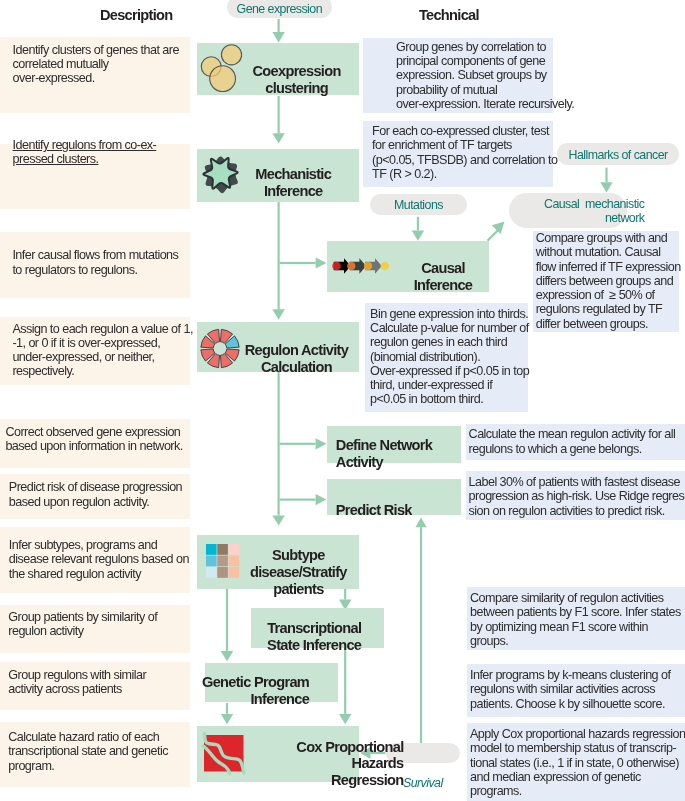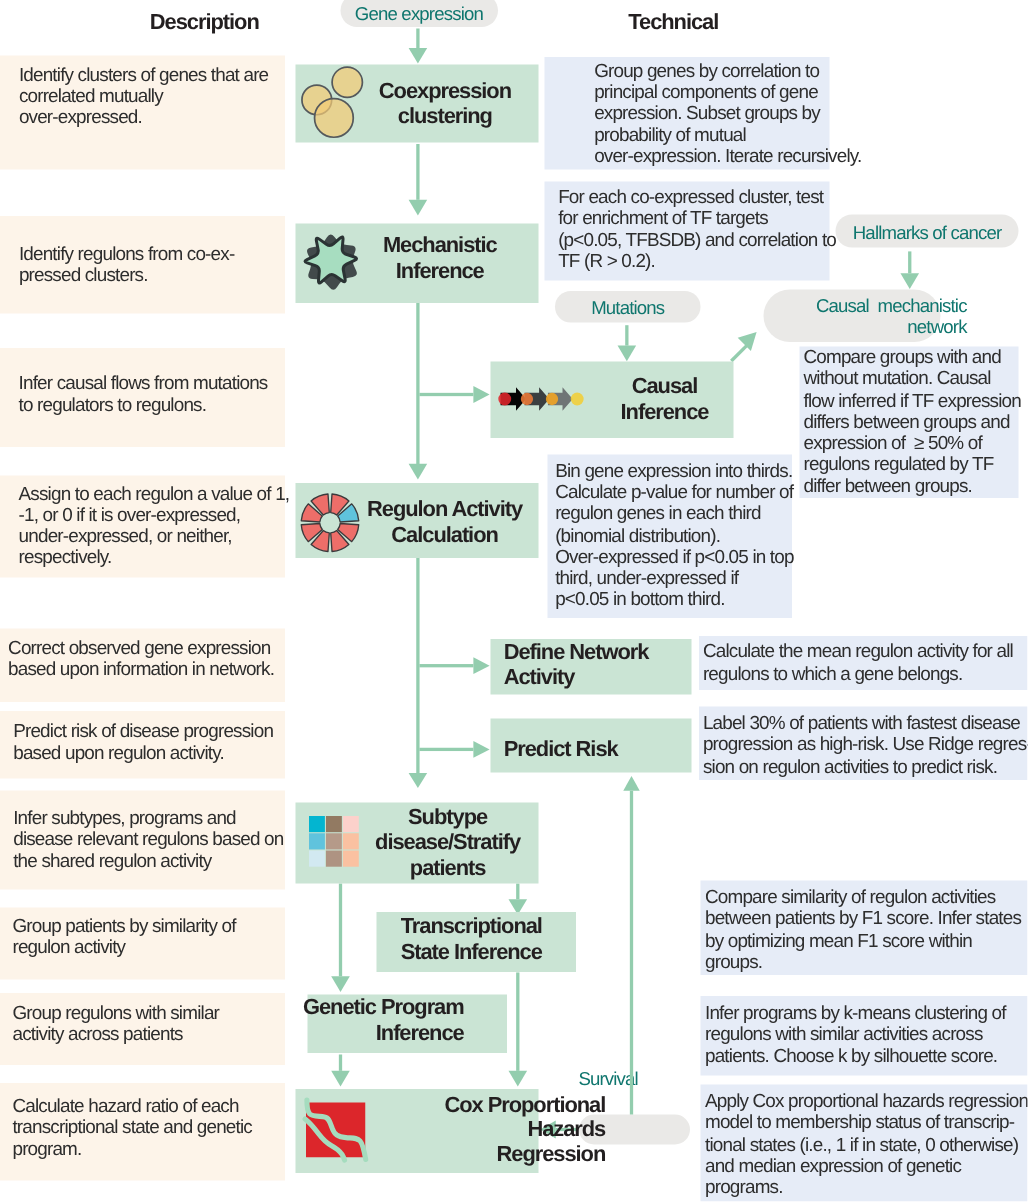--- a/index.html
+++ b/index.html
@@ -6,42 +6,42 @@
   html,body{margin:0;padding:0;}
   body{width:685px;height:801px;background:#ffffff;position:relative;
        font-family:"Liberation Sans",sans-serif;color:#2b2b2b;overflow:hidden;}
   .col-head{position:absolute;font-weight:bold;font-size:14.6px;letter-spacing:-0.7px;line-height:16.9px;color:#231f20;white-space:nowrap;}
   .desc-box{position:absolute;background:#fdf4e9;}
   .tech-box{position:absolute;background:#e6ecf7;}
   .desc-text,.tech-text{position:absolute;font-size:12.6px;letter-spacing:-0.55px;line-height:14.3px;
             color:#2d2d2d;white-space:pre;}
     .green-box{position:absolute;background:#cae4d4;}
   .green-label{position:absolute;font-weight:bold;font-size:14.6px;letter-spacing:-0.7px;line-height:16.9px;
-        color:#231f20;white-space:nowrap;}
+        color:#231f20;white-space:nowrap;margin-top:10px;}
   .ico{position:absolute;overflow:visible;}
   .pill{position:absolute;background:#eae9e7;border-radius:999px;}
   .pill-text{position:absolute;font-size:12.4px;letter-spacing:-0.55px;line-height:14.6px;color:#0f766e;white-space:pre;}
   .arrows{position:absolute;left:0;top:0;width:685px;height:801px;overflow:visible;pointer-events:none;}
 </style>
 </head>
 <body>
 
 <div class="col-head" style="left:99.9px;top:6.9px;">Description</div>
 <div class="col-head" style="left:418.9px;top:7.4px;">Technical</div>
 
 <div class="pill" style="left:226.8px;top:-4.0px;width:105.0px;height:22.1px;"></div>
 <div class="pill" style="left:369.7px;top:194.4px;width:97.6px;height:20.3px;"></div>
 <div class="pill" style="left:556.9px;top:143.4px;width:122.3px;height:21.4px;"></div>
 <div class="pill" style="left:508.6px;top:193.0px;width:118.4px;height:34.6px;"></div>
 <div class="pill" style="left:385.6px;top:743.0px;width:74.4px;height:20.1px;"></div>
 <div class="pill-text" style="left:226.8px;top:1.6px;width:105.0px;text-align:center;">Gene expression</div>
 <div class="pill-text" style="left:369.7px;top:198.0px;width:97.6px;text-align:center;">Mutations</div>
 <div class="pill-text" style="left:556.9px;top:147.8px;width:122.3px;text-align:center;">Hallmarks of cancer</div>
 <div class="pill-text" style="left:544px;top:196.8px;text-align:right;">Causal  mechanistic<br>network</div>
-<div class="pill-text" style="left:385.6px;top:712px;width:74.4px;text-align:left;">Survival</div>
+<div class="pill-text" style="left:385.6px;top:776px;width:74.4px;text-align:center;font-style:italic;">Survival</div>
 
 <svg class="arrows" width="685" height="801" viewBox="0 0 685 801" fill="#93cdae">
   <g>
       <rect x="277.50" y="19.00" width="2.20" height="13.00"></rect>
       <path d="M272.40 32.00 L284.80 32.00 L278.60 42.40 Z"></path>
     </g>
   <g>
       <rect x="277.50" y="96.00" width="2.20" height="37.20"></rect>
       <path d="M272.40 133.20 L284.80 133.20 L278.60 143.60 Z"></path>
     </g>
@@ -99,21 +99,21 @@
     </g>
   <g>
       <rect x="419.9" y="527.2" width="2.2" height="215.8"></rect>
       <path d="M415.5 527.2 L426.5 527.2 L421.0 517.4 Z"></path>
     </g>
 </svg>
 
 <div class="desc-box" style="left:0px;top:37.3px;width:190px;height:75.3px;"></div>
 <div class="desc-text" style="left:12.6px;top:42.8px;">Identify clusters of genes that are<br>correlated mutually<br>over-expressed.</div>
 <div class="desc-box" style="left:0px;top:143.8px;width:190px;height:65.4px;"></div>
-<div class="desc-text" style="left:12.6px;top:162px;">Identify regulons from co-ex-<br>pressed clusters.</div>
+<div class="desc-text" style="left:12.6px;top:138px;text-decoration:underline;">Identify regulons from co-ex-<br>pressed clusters.</div>
 <div class="desc-box" style="left:0px;top:232.2px;width:190px;height:66.0px;"></div>
 <div class="desc-text" style="left:12.4px;top:248.4px;">Infer causal flows from mutations<br>to regulators to regulons.</div>
 <div class="desc-box" style="left:0px;top:317.3px;width:190px;height:67.7px;"></div>
 <div class="desc-text" style="left:12.4px;top:321.6px;">Assign to each regulon a value of 1,<br>-1, or 0 if it is over-expressed,<br>under-expressed, or neither,<br>respectively.</div>
 <div class="desc-box" style="left:0px;top:419.4px;width:190px;height:49.0px;"></div>
 <div class="desc-text" style="left:5.4px;top:425.1px;">Correct observed gene expression<br>based upon information in network.</div>
 <div class="desc-box" style="left:0px;top:474.0px;width:190px;height:44.5px;"></div>
 <div class="desc-text" style="left:8.8px;top:480.3px;">Predict risk of disease progression<br>based upon regulon activity.</div>
 <div class="desc-box" style="left:0px;top:526.8px;width:190px;height:66.0px;"></div>
 <div class="desc-text" style="left:8.8px;top:538.1px;">Infer subtypes, programs and<br>disease relevant regulons based on<br>the shared regulon activity</div>

